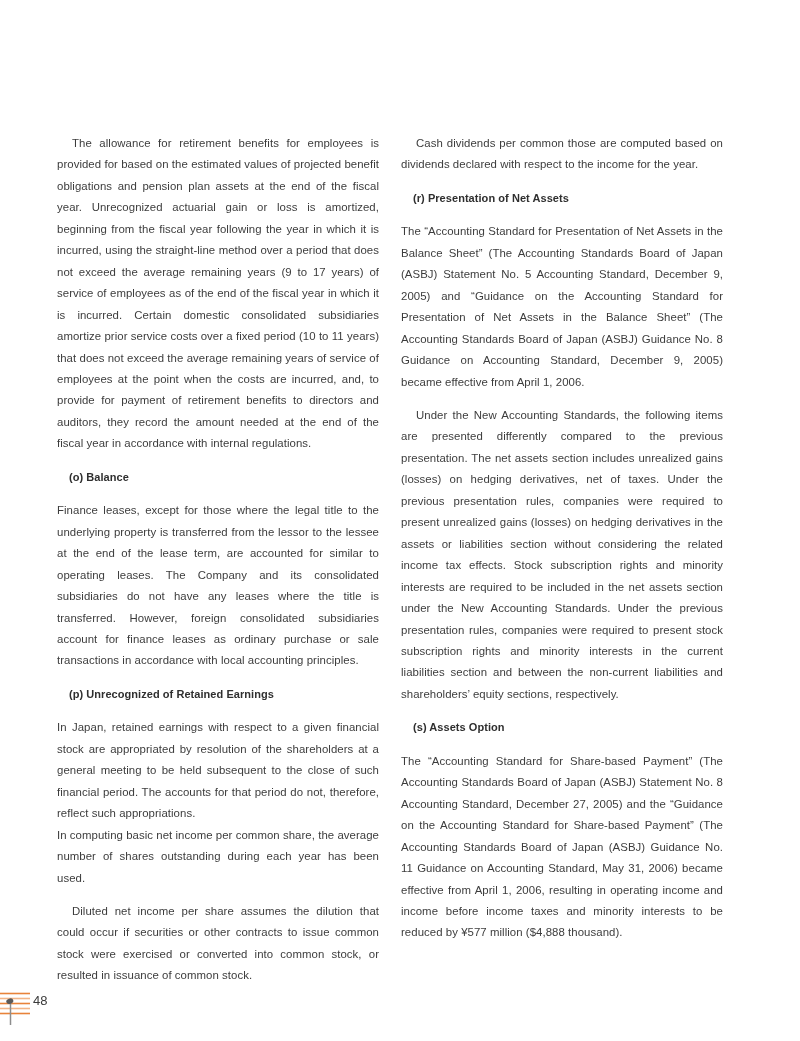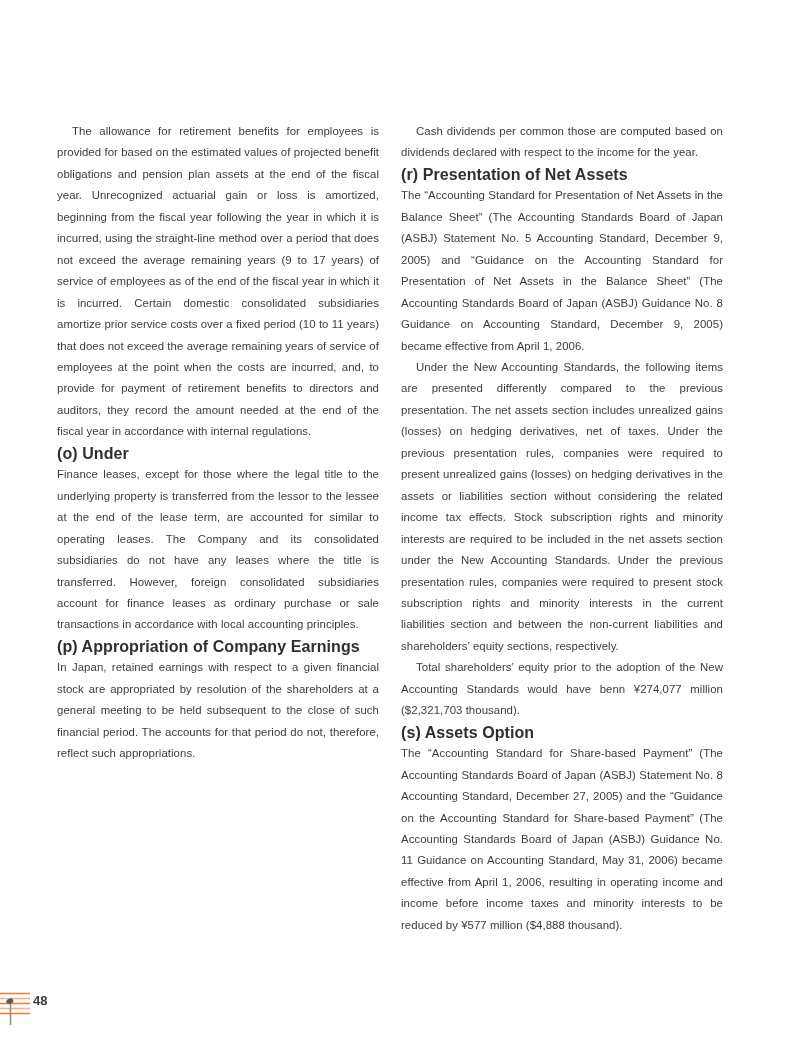--- a/index.html
+++ b/index.html
@@ -43,28 +43,28 @@
     margin: 0;
     font-size: 11.4px;
     line-height: 21.45px;
     text-align: justify;
     text-justify: inter-word;
     color: #3c3c3c;
     letter-spacing: 0.005em;
     -moz-hyphens: none;
     hyphens: none;
   }
-  p.body.indent { text-indent: 15px; }
+  p.body.indent { text-indent: 15px; margin-top: 12px; }
 
   
   p.body:last-child { margin-bottom: 0; }
 
   h3.section {
-    margin: 0;
-    font-size: 16px;
+    margin: 12px;
+    font-size: 11px;
     line-height: 21.45px;
     font-weight: 700;
     color: #2f2f2f;
     text-align: left;
     letter-spacing: 0.005em;
   }
 
   
   .gap-before { margin-top: 21.45px; }
 
@@ -83,54 +83,55 @@
     top: 0;
     width: 44px;
     height: 40px;
   }
 
   .page-number {
     position: absolute;
     left: 33px;
     top: 994px;
     font-size: 13px;
-    font-weight: 700;
+    font-weight: 400;
     color: #3a3a3a;
     letter-spacing: 0.01em;
     line-height: 1;
   }
 </style>
 </head>
 <body>
 
 <div id="page">
 
   <div class="columns">
 
     <div class="col col-left">
 
       <p class="body indent">The allowance for retirement benefits for employees is provided for based on the estimated values of projected benefit obligations and pension plan assets at the end of the fiscal year. Unrecognized actuarial gain or loss is amortized, beginning from the fiscal year following the year in which it is incurred, using the straight-line method over a period that does not exceed the average remaining years (9 to 17 years) of service of employees as of the end of the fiscal year in which it is incurred. Certain domestic consolidated subsidiaries amortize prior service costs over a fixed period (10 to 11 years) that does not exceed the average remaining years of service of employees at the point when the costs are incurred, and, to provide for payment of retirement benefits to directors and auditors, they record the amount needed at the end of the fiscal year in accordance with internal regulations.</p>
 
-      <h3 class="section gap-before">(o) Under</h3>
+      <h3 class="section gap-before">(o) Balance</h3>
       <p class="body">Finance leases, except for those where the legal title to the underlying property is transferred from the lessor to the lessee at the end of the lease term, are accounted for similar to operating leases. The Company and its consolidated subsidiaries do not have any leases where the title is transferred. However, foreign consolidated subsidiaries account for finance leases as ordinary purchase or sale transactions in accordance with local accounting principles.</p>
 
-      <h3 class="section gap-before">(p) Appropriation of Company Earnings</h3>
+      <h3 class="section gap-before">(p) Unrecognized of Retained Earnings</h3>
       <p class="body">In Japan, retained earnings with respect to a given financial stock are appropriated by resolution of the shareholders at a general meeting to be held subsequent to the close of such financial period. The accounts for that period do not, therefore, reflect such appropriations.</p>
 
+      <p class="body">In computing basic net income per common share, the average number of shares outstanding during each year has been used.</p>
+      <p class="body indent">Diluted net income per share assumes the dilution that could occur if securities or other contracts to issue common stock were exercised or converted into common stock, or resulted in issuance of common stock.</p>
 
     </div>
 
     <div class="col col-right">
 
       <p class="body indent">Cash dividends per common those are computed based on dividends declared with respect to the income for the year.</p>
 
       <h3 class="section gap-before">(r) Presentation of Net Assets</h3>
       <p class="body">The “Accounting Standard for Presentation of Net Assets in the Balance Sheet” (The Accounting Standards Board of Japan (ASBJ) Statement No. 5 Accounting Standard, December 9, 2005) and “Guidance on the Accounting Standard for Presentation of Net Assets in the Balance Sheet” (The Accounting Standards Board of Japan (ASBJ) Guidance No. 8 Guidance on Accounting Standard, December 9, 2005) became effective from April 1, 2006.</p>
       <p class="body indent">Under the New Accounting Standards, the following items are presented differently compared to the previous presentation. The net assets section includes unrealized gains (losses) on hedging derivatives, net of taxes. Under the previous presentation rules, companies were required to present unrealized gains (losses) on hedging derivatives in the assets or liabilities section without considering the related income tax effects. Stock subscription rights and minority interests are required to be included in the net assets section under the New Accounting Standards. Under the previous presentation rules, companies were required to present stock subscription rights and minority interests in the current liabilities section and between the non-current liabilities and shareholders’ equity sections, respectively.</p>
-      <p class="body indent">Total shareholders’ equity prior to the adoption of the New Accounting Standards would have benn ¥274,077 million ($2,321,703 thousand).</p>
 
       <h3 class="section gap-before">(s) Assets Option</h3>
       <p class="body">The “Accounting Standard for Share-based Payment” (The Accounting Standards Board of Japan (ASBJ) Statement No. 8 Accounting Standard, December 27, 2005) and the “Guidance on the Accounting Standard for Share-based Payment” (The Accounting Standards Board of Japan (ASBJ) Guidance No. 11 Guidance on Accounting Standard, May 31, 2006) became effective from April 1, 2006, resulting in operating income and income before income taxes and minority interests to be reduced by ¥577 million ($4,888 thousand).</p>
 
     </div>
 
   </div>
 
   <div id="page-furniture">
     <svg class="staff" viewBox="0 0 44 40" width="44" height="40" xmlns="http://www.w3.org/2000/svg">

